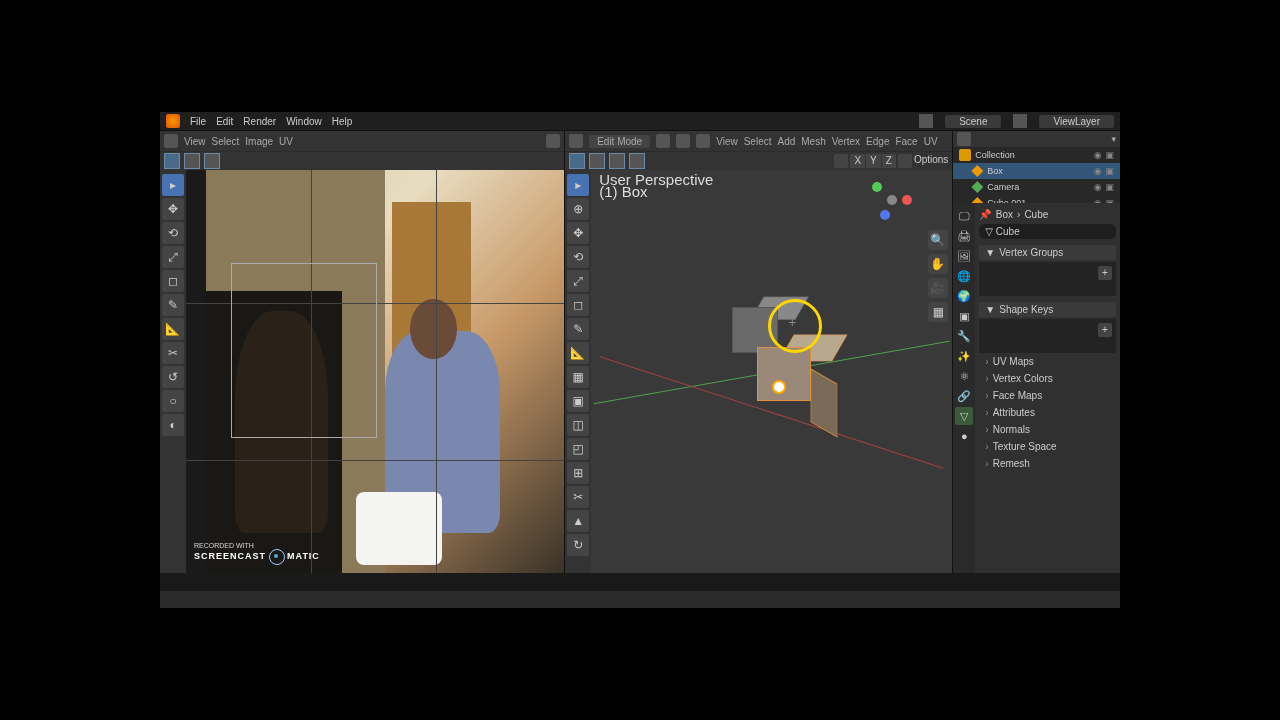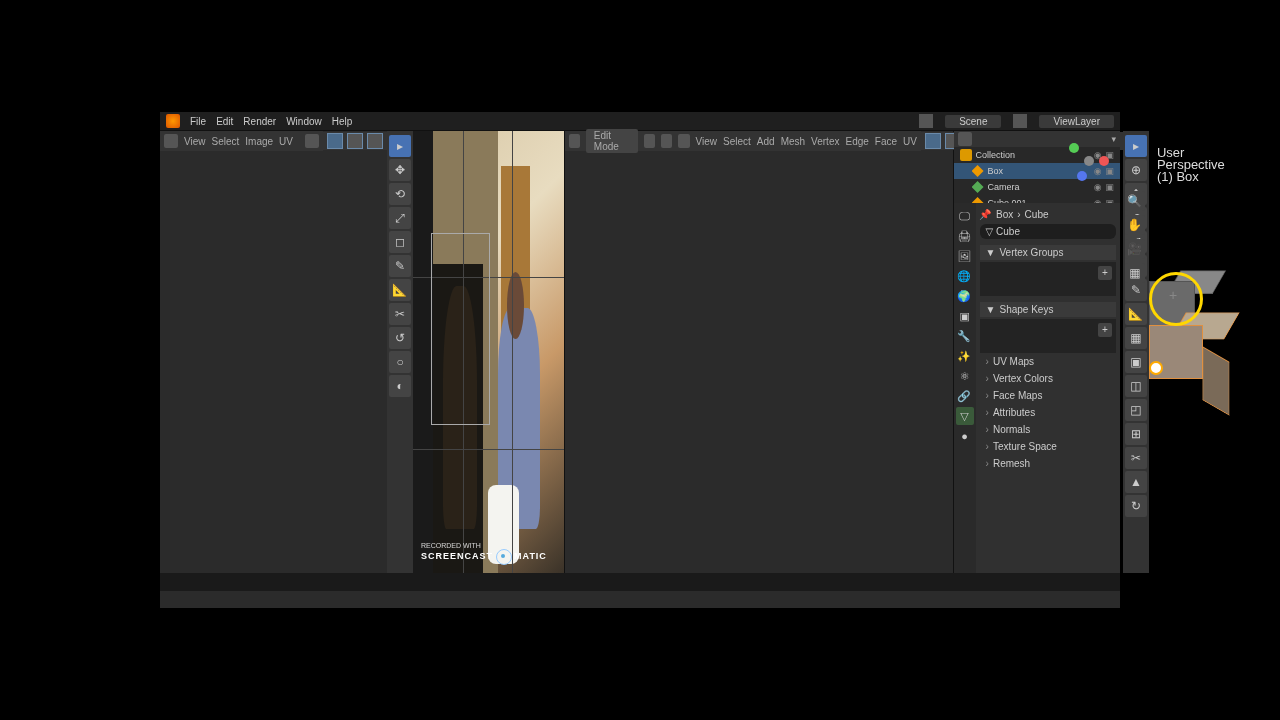--- a/index.html
+++ b/index.html
@@ -7,21 +7,21 @@
 .titlebar{height:18px;background:#fdfdfd;display:flex;align-items:center;padding:0 6px;color:#333}
 .titlebar .tb-btns{margin-left:auto;display:flex;gap:8px;font-size:11px}
 .menubar{height:18px;background:#1f1f1f;display:flex;align-items:center;padding:0 6px;gap:10px;border-bottom:1px solid #111}
 .menubar .logo{width:14px;height:14px;background:radial-gradient(circle,#f90,#d50);border-radius:2px}
 .menubar span{cursor:default}
 .tabs{margin-left:20px;display:flex;gap:12px;color:#888}
 .tabs .active{color:#4aa8ff;border-bottom:2px solid #4aa8ff}
 .scene-right{margin-left:auto;display:flex;align-items:center;gap:12px}
 .scene-box{background:#3a3a3a;padding:1px 14px;border-radius:2px}
 .body{display:flex;height:442px}
-.panel{display:flex;border-right:1px solid #111}
+.panel{display:flex;flex-direction:column;border-right:1px solid #111}
 .uv-panel{width:405px}
 .vp-panel{width:388px}
 .right-col{width:167px;display:flex;flex-direction:column}
 .hdr2{height:20px;background:#333;display:flex;align-items:center;padding:0 4px;gap:6px;color:#aaa}
 .hdr2 .ico{width:14px;height:14px;background:#555;border-radius:2px}
 .hdr2 .spacer{flex:1}
 .hdr3{height:18px;background:#333;display:flex;align-items:center;padding:0 4px;gap:4px;margin-top:1px}
 .hdr3 .sq{width:14px;height:14px;background:#4a6a8a;border:1px solid #6a8aaa}
 .pane-main{flex:1;display:flex;background:#242424;position:relative}
 .toolcol{width:26px;background:#333;display:flex;flex-direction:column;gap:2px;padding-top:4px;align-items:center}
@@ -41,21 +41,21 @@
 .gl-v2{left:66%;top:0;width:1px;height:100%}
 .gl-h1{left:0;top:33%;width:100%;height:1px}
 .gl-h2{left:0;top:72%;width:100%;height:1px}
 .sel-box{position:absolute;left:12%;top:23%;width:38%;height:43%;border:1px solid #aaa}
 .watermark{position:absolute;left:8px;bottom:8px;color:#fff;font-size:9px}
 .watermark .small{font-size:7px;opacity:0.8}
 .watermark b{font-weight:700;letter-spacing:1px}
 .wm-ring{display:inline-block;width:14px;height:14px;border:1px solid #9cf;border-radius:50%;vertical-align:middle;position:relative}
 .wm-ring::after{content:"";position:absolute;left:4px;top:4px;width:4px;height:4px;background:#5ad;border-radius:50%}
 .vp{flex:1;position:relative;background:#393939}
-.vp-info{position:absolute;left:8px;top:16px;color:#ddd;font-size:13px;line-height:12px}
+.vp-info{position:absolute;left:8px;top:4px;color:#ddd;font-size:15px;line-height:12px}
 .gizmo{position:absolute;right:38px;top:8px;width:44px;height:44px}
 .gizmo .ball{position:absolute;width:10px;height:10px;border-radius:50%}
 .gizmo .c{left:17px;top:17px;background:#888}
 .gizmo .r{left:32px;top:17px;background:#e55}
 .gizmo .g{left:2px;top:4px;background:#5c5}
 .gizmo .b{left:10px;top:32px;background:#57e}
 .sidenav{position:absolute;right:4px;top:60px;display:flex;flex-direction:column;gap:4px}
 .sidenav .nb{width:20px;height:20px;background:#444;border-radius:3px;display:flex;align-items:center;justify-content:center;font-size:12px}
 .cube{position:absolute;width:60px;height:60px;transform-style:preserve-3d}
 .cube-sel{left:46%;top:44%}

